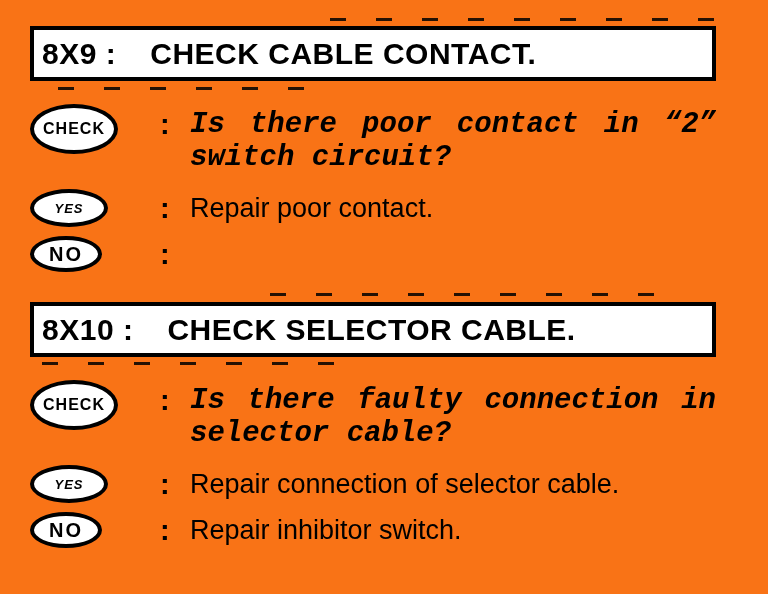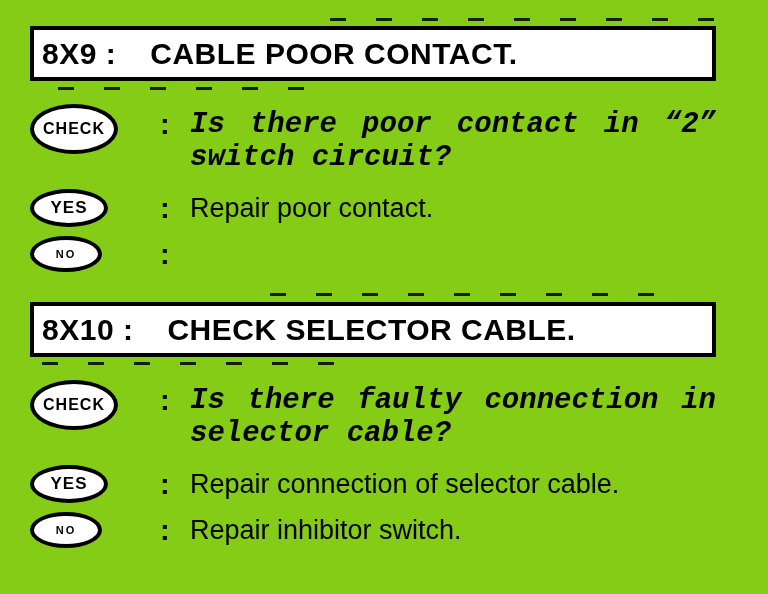--- a/index.html
+++ b/index.html
@@ -7,21 +7,21 @@
     width: 768px; height: 594px;
     font-family: "Liberation Sans", sans-serif;
     color: #000;
     overflow: hidden;
   }
   .page {
     position: relative;
     box-sizing: border-box;
     width: 768px; height: 594px;
     padding: 26px 52px 1px 30px;
-    background: #84cc16;
+    background: #f97316;
   }
 
   
   .artifact {
     position: absolute;
     height: 3px;
     background: repeating-linear-gradient(90deg, #000 0 16px, transparent 16px 46px);
     opacity: 0.85;
   }
   .a1 { top: 18px;  left: 330px; width: 385px; }
@@ -54,22 +54,22 @@
 
   .badge {
     box-sizing: border-box;
     border: 4px solid #000;
     border-radius: 50%;
     display: flex; align-items: center; justify-content: center;
     font-weight: bold;
     background: #fff;
   }
   .badge.check { width: 88px; height: 50px; font-size: 16px; letter-spacing: 1px; margin-top: -4px; }
-  .badge.yes   { width: 78px; height: 38px; font-size: 17px; letter-spacing: 1px; }
-  .badge.no    { width: 72px; height: 36px; font-size: 11px; letter-spacing: 2px; }
+  .badge.yes   { width: 78px; height: 38px; font-size: 13px; letter-spacing: 1px; font-style: italic; }
+  .badge.no    { width: 72px; height: 36px; font-size: 20px; letter-spacing: 2px; }
 
   .question-row { margin-bottom: 15px; }
   .question-row .text-col {
     font-weight: bold; font-style: italic;
     font-size: 29px; line-height: 33px; font-family: Liberation Mono, monospace;
   }
   .jline {
     text-align: justify;
     text-align-last: justify;
     height: 33px; overflow: hidden;
@@ -88,21 +88,21 @@
 <div class="page">
 
   <div class="artifact a1"></div>
   <div class="artifact a2"></div>
   <div class="artifact a3"></div>
   <div class="artifact a4"></div>
 
   <div class="section">
     <div class="header-box">
       <span class="code">8X9 :</span>
-      <span class="title">CABLE POOR CONTACT.</span>
+      <span class="title">CHECK CABLE CONTACT.</span>
     </div>
     <div class="rows">
       <div class="row question-row">
         <div class="badge-col">
           <span class="badge check">CHECK</span>
         </div>
         <div class="colon">:</div>
         <div class="text-col">
           <div class="jline">Is there poor contact in “2” range</div>
           <div>switch circuit?</div>

